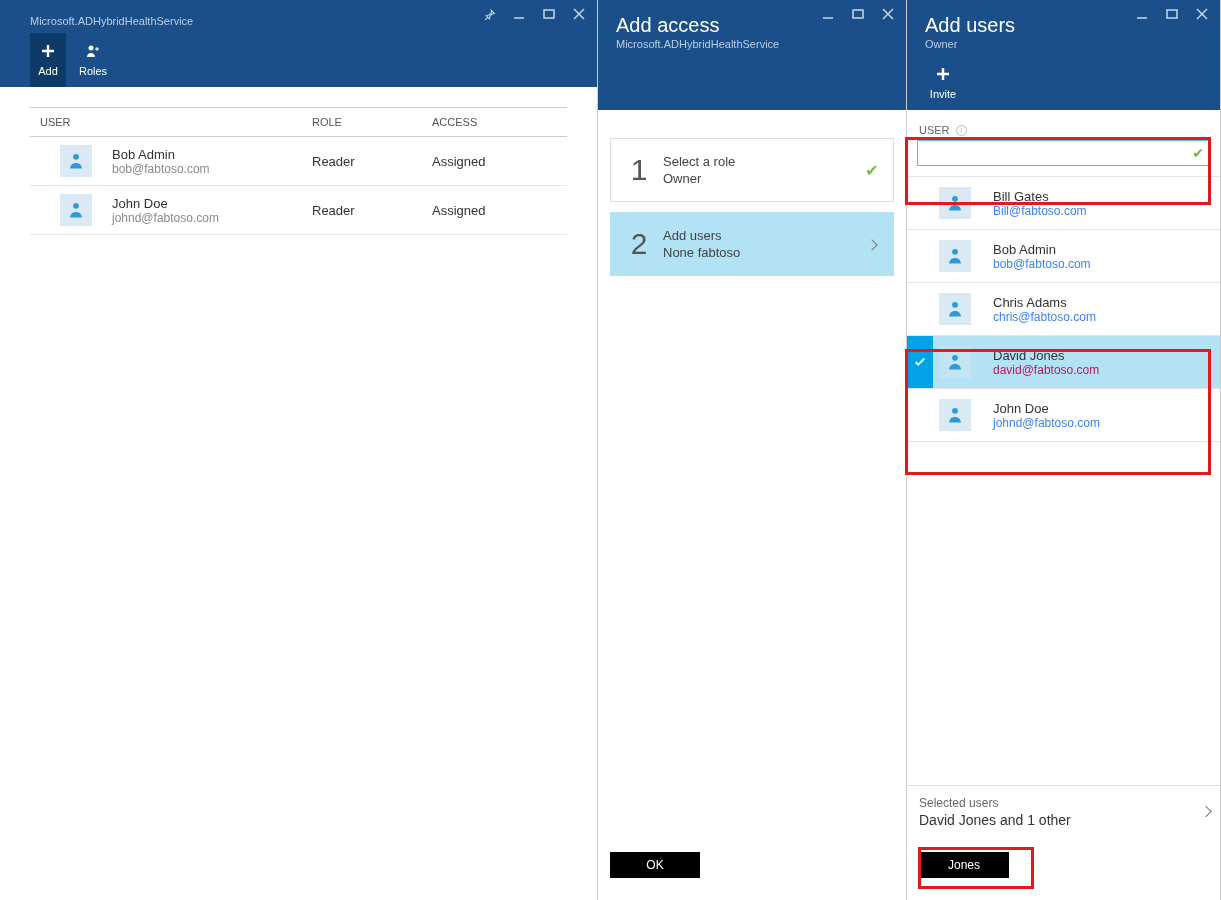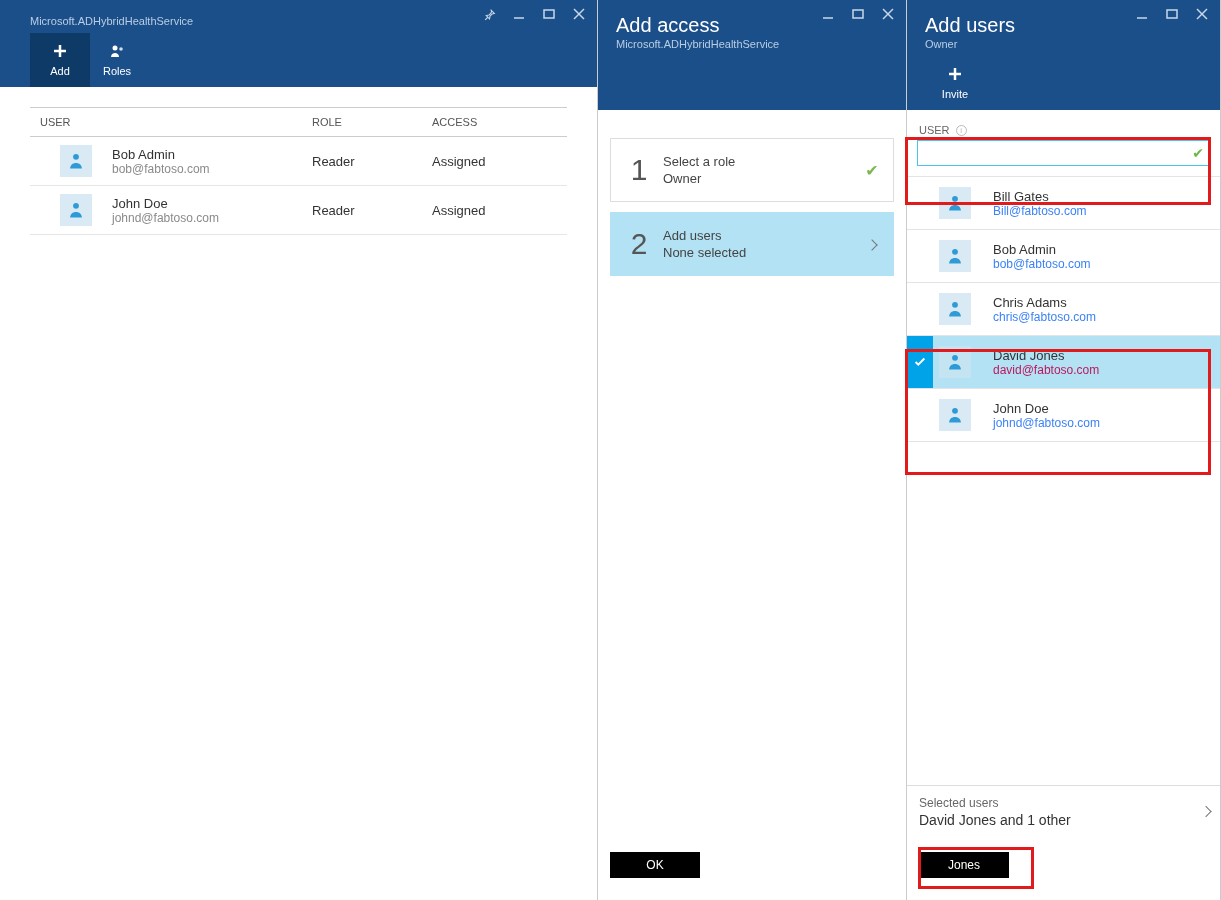--- a/index.html
+++ b/index.html
@@ -68,21 +68,21 @@
   .toolbar {
     display: flex;
     padding: 0 0 0 18px;
   }
   .blade.users .toolbar { padding-left: 30px; }
   .toolbar-btn {
     display: flex;
     flex-direction: column;
     align-items: center;
     justify-content: center;
-    width: 60px;
+    width: 36px;
     height: 54px;
     color: #fff;
     cursor: pointer;
     font-size: 11px;
   }
   .toolbar-btn.active { background: #0d3a66; }
   .toolbar-btn .t-icon { margin-bottom: 4px; }
   .toolbar-btn.narrow { width: 54px; }
 
   
@@ -401,21 +401,21 @@
         <div class="step-value">Owner</div>
       </div>
       <div class="right-ind">
           <span class="check-green">✔</span>
         </div>
     </div>
     <div class="step active">
       <div class="num">2</div>
       <div class="step-body">
         <div class="step-title">Add users</div>
-        <div class="step-value">None selected</div>
+        <div class="step-value">None fabtoso</div>
       </div>
       <div class="right-ind">
           <span class="chevron-right"></span>
         </div>
     </div>
     <div style="flex:1"></div>
   </div>
 
   <div class="ok-btn-row">
     <button class="ok-btn">OK</button>

